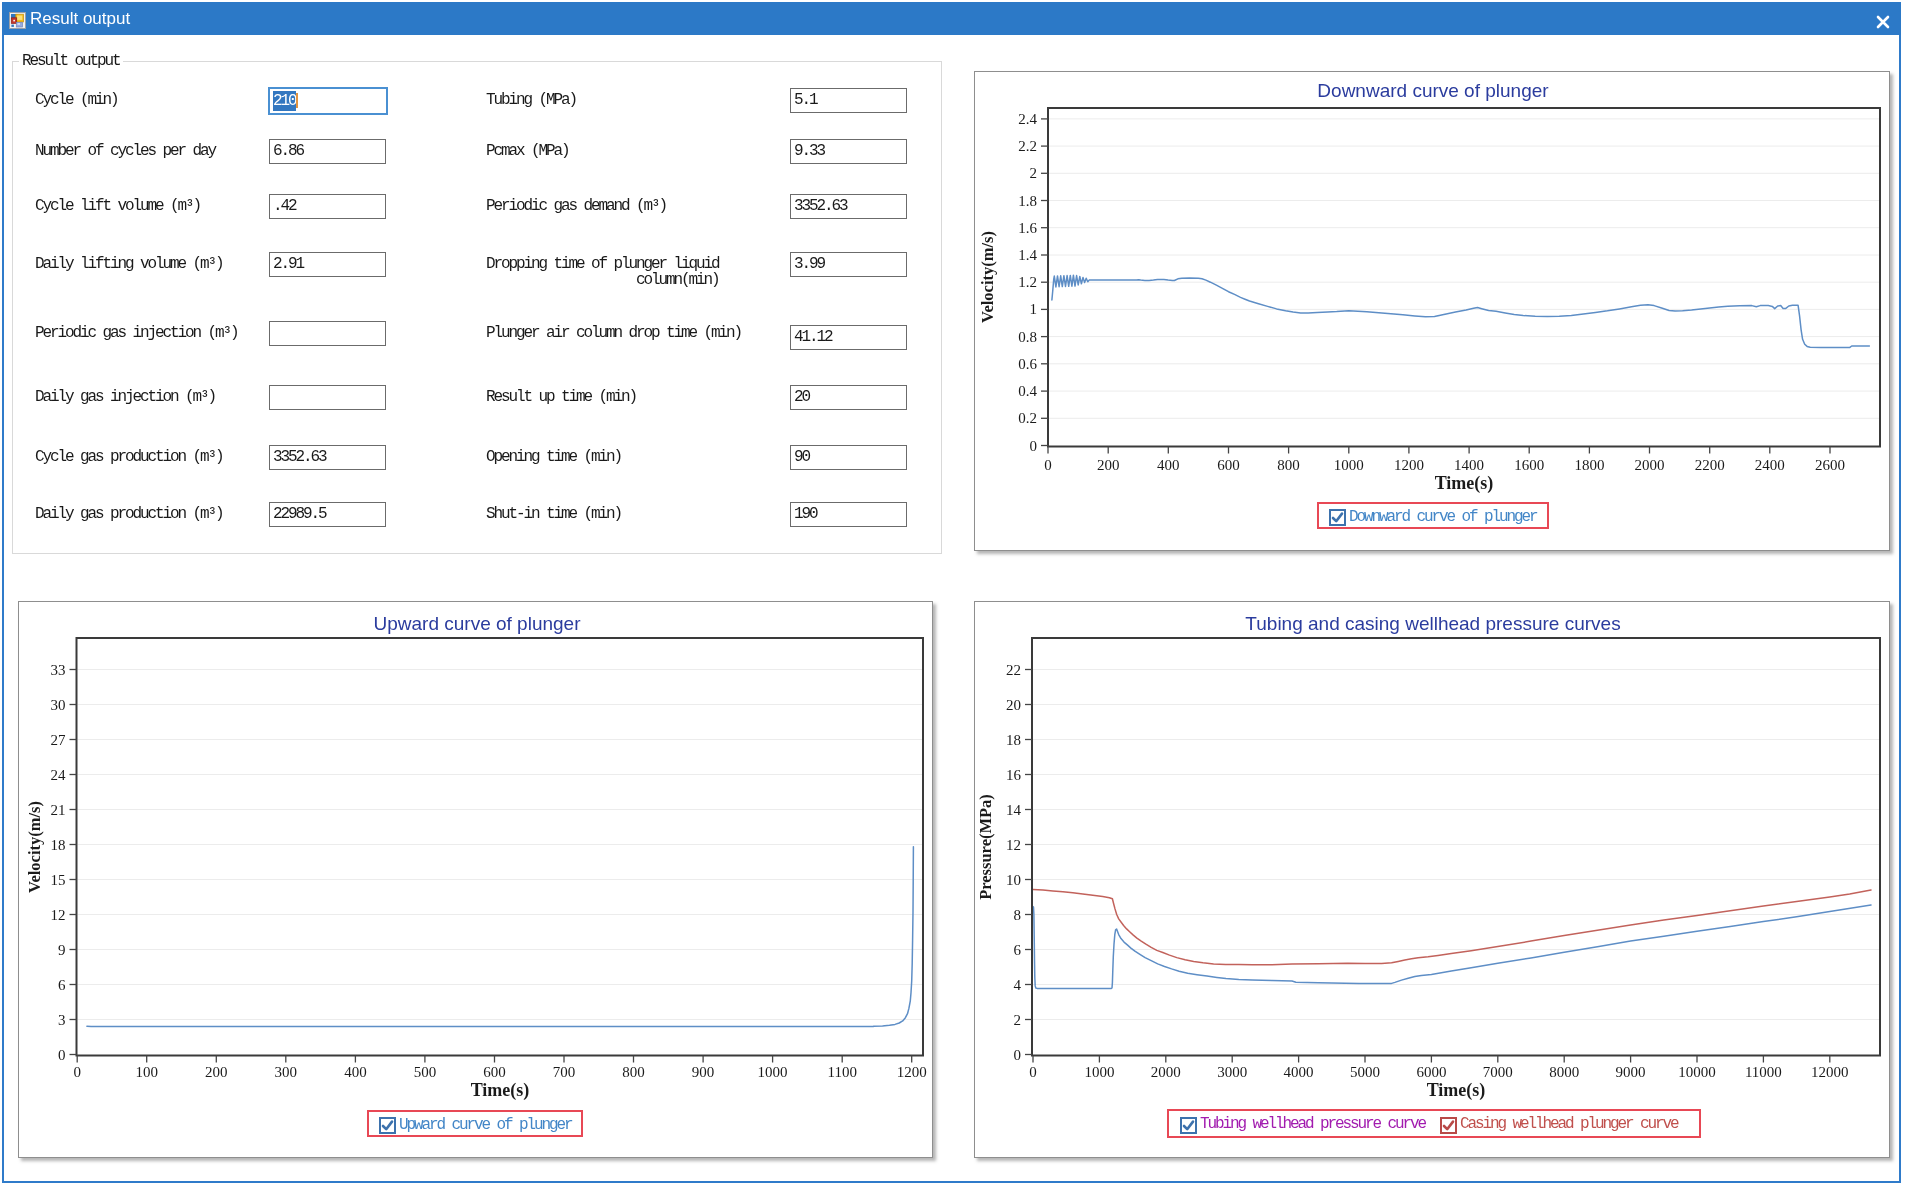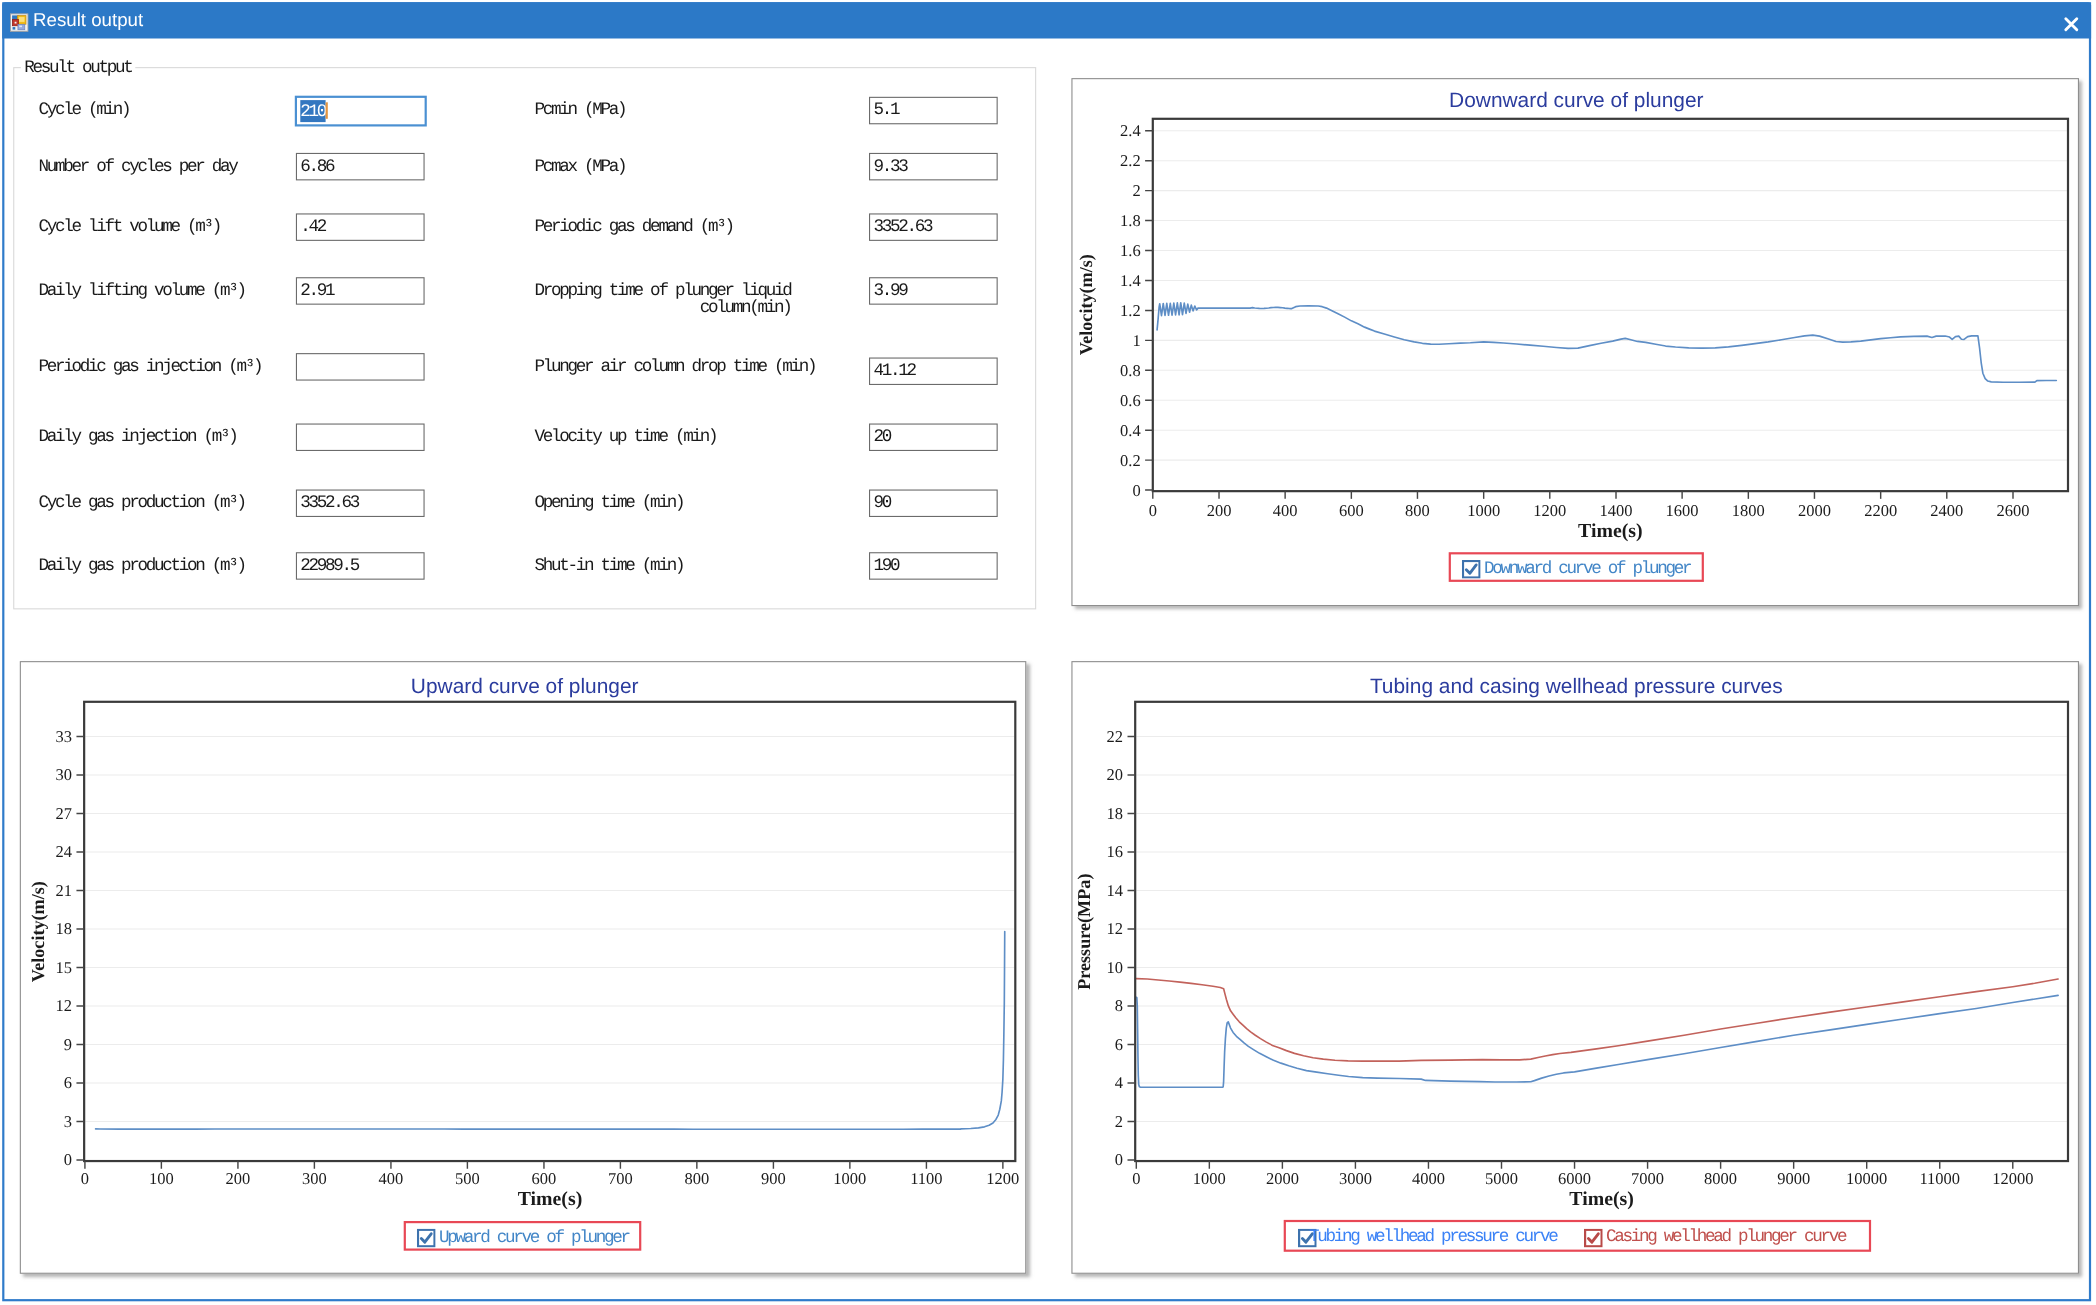--- a/index.html
+++ b/index.html
@@ -57,31 +57,31 @@
 <div class="lab" style="left:35px;top:256px">Daily lifting volume (m³)</div>
 <div class="inp" style="left:269px;top:252px">2.91</div>
 <div class="lab" style="left:35px;top:325px">Periodic gas injection (m³)</div>
 <div class="inp" style="left:269px;top:321px"></div>
 <div class="lab" style="left:35px;top:389px">Daily gas injection (m³)</div>
 <div class="inp" style="left:269px;top:385px"></div>
 <div class="lab" style="left:35px;top:449px">Cycle gas production (m³)</div>
 <div class="inp" style="left:269px;top:445px">3352.63</div>
 <div class="lab" style="left:35px;top:506px">Daily gas production (m³)</div>
 <div class="inp" style="left:269px;top:502px">22989.5</div>
-<div class="lab" style="left:486px;top:92px">Pcmin (MPa)</div>
+<div class="lab" style="left:486px;top:92px">Tubing (MPa)</div>
 <div class="inp" style="left:790px;top:88px">5.1</div>
 <div class="lab" style="left:486px;top:143px">Pcmax (MPa)</div>
 <div class="inp" style="left:790px;top:139px">9.33</div>
 <div class="lab" style="left:486px;top:198px">Periodic gas demand (m³)</div>
 <div class="inp" style="left:790px;top:194px">3352.63</div>
 <div class="lab" style="left:486px;top:256px">Dropping time of plunger liquid<br>column(min)</div>
 <div class="inp" style="left:790px;top:252px">3.99</div>
 <div class="lab" style="left:486px;top:325px">Plunger air column drop time (min)</div>
 <div class="inp" style="left:790px;top:325px">41.12</div>
-<div class="lab" style="left:486px;top:389px">Velocity up time (min)</div>
+<div class="lab" style="left:486px;top:389px">Result up time (min)</div>
 <div class="inp" style="left:790px;top:385px">20</div>
 <div class="lab" style="left:486px;top:449px">Opening time (min)</div>
 <div class="inp" style="left:790px;top:445px">90</div>
 <div class="lab" style="left:486px;top:506px">Shut-in time (min)</div>
 <div class="inp" style="left:790px;top:502px">190</div>
 <div class="panel" style="left:974px;top:71px;width:916px;height:480px">
 <svg width="916" height="480" viewBox="0 0 916 480" style="position:absolute;left:0;top:0">
 <line x1="74" y1="346.3" x2="904" y2="346.3" stroke="#ececec" stroke-width="1"></line>
 <line x1="74" y1="319.1" x2="904" y2="319.1" stroke="#ececec" stroke-width="1"></line>
 <line x1="74" y1="291.8" x2="904" y2="291.8" stroke="#ececec" stroke-width="1"></line>
@@ -322,20 +322,20 @@
 <text x="854.8" y="474.5" text-anchor="middle" font-family="Liberation Serif" font-size="15" fill="#1b1b1b">12000</text>
 <text x="16" y="245" text-anchor="middle" font-family="Liberation Serif" font-size="16.5" font-weight="bold" fill="#1b1b1b" transform="rotate(-90 16 245)">Pressure(MPa)</text>
 <text x="481" y="493.5" text-anchor="middle" font-family="Liberation Serif" font-size="18" font-weight="bold" fill="#1b1b1b">Time(s)</text>
 <text x="458" y="28" text-anchor="middle" font-family="Liberation Sans" font-size="19" fill="#2b3c9e">Tubing and casing wellhead pressure curves</text>
 </svg>
 <div class="lg" style="left:192px;top:507px;width:534px;height:29px">
       <svg width="17" height="17" viewBox="0 0 17 17" style="position:absolute;left:11px;top:6px">
         <rect x="1" y="1" width="15" height="15" fill="#fff" stroke="#3d72ad" stroke-width="2"></rect>
         <path d="M4 9 L7.2 12.2 L13 4.6" fill="none" stroke="#3d72ad" stroke-width="2.6" stroke-linecap="round" stroke-linejoin="round"></path>
       </svg>
-      <div class="lgt" style="left:21px;color:#3b82f6">Tubing wellhead pressure curve</div>
+      <div class="lgt" style="left:31px;color:#a21caf">Tubing wellhead pressure curve</div>
       <svg width="17" height="17" viewBox="0 0 17 17" style="position:absolute;left:271px;top:6px">
         <rect x="1" y="1" width="15" height="15" fill="#fff" stroke="#b94a48" stroke-width="2"></rect>
         <path d="M4 9 L7.2 12.2 L13 4.6" fill="none" stroke="#b94a48" stroke-width="2.6" stroke-linecap="round" stroke-linejoin="round"></path>
       </svg>
       <div class="lgt" style="left:291px;color:#c0504d">Casing wellhead plunger curve</div>
     </div>
 </div>
 
 </body></html>

